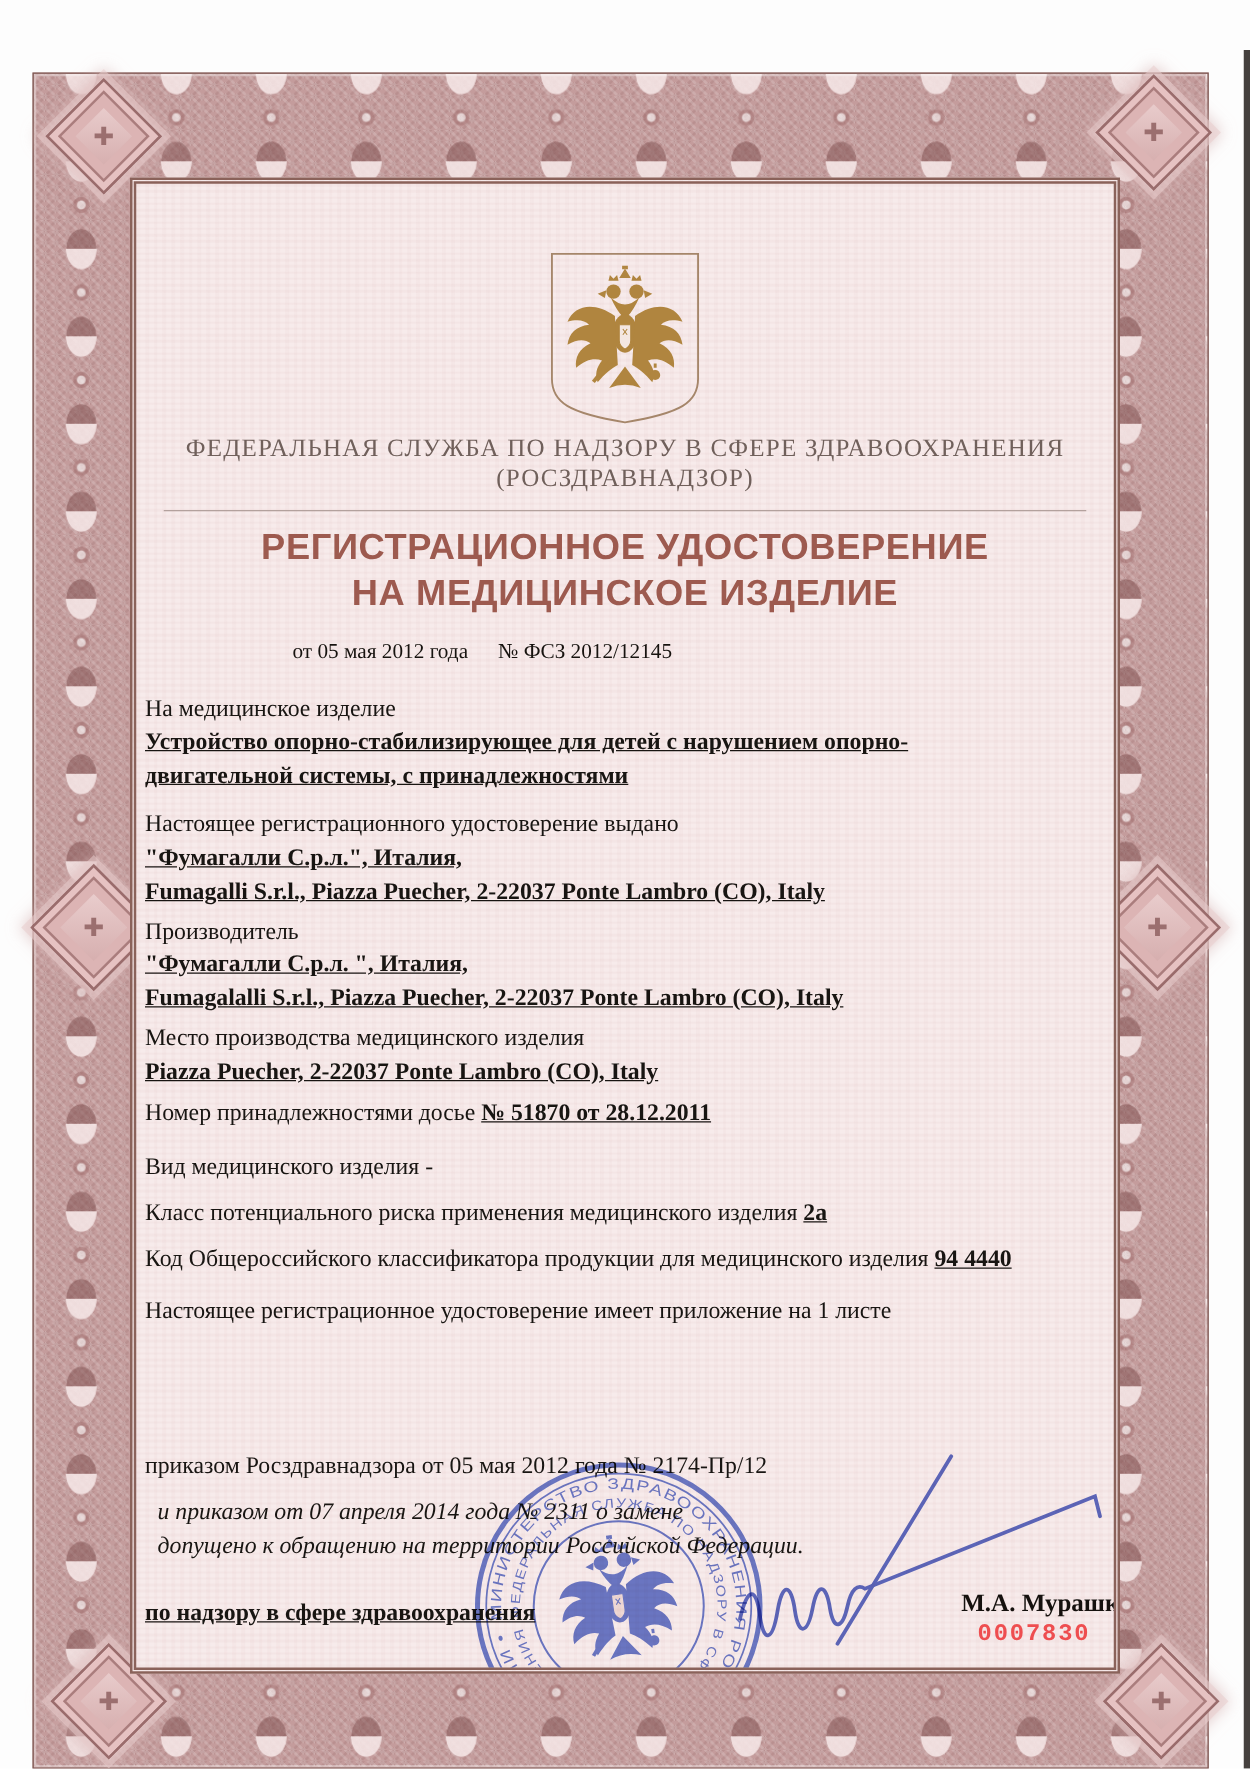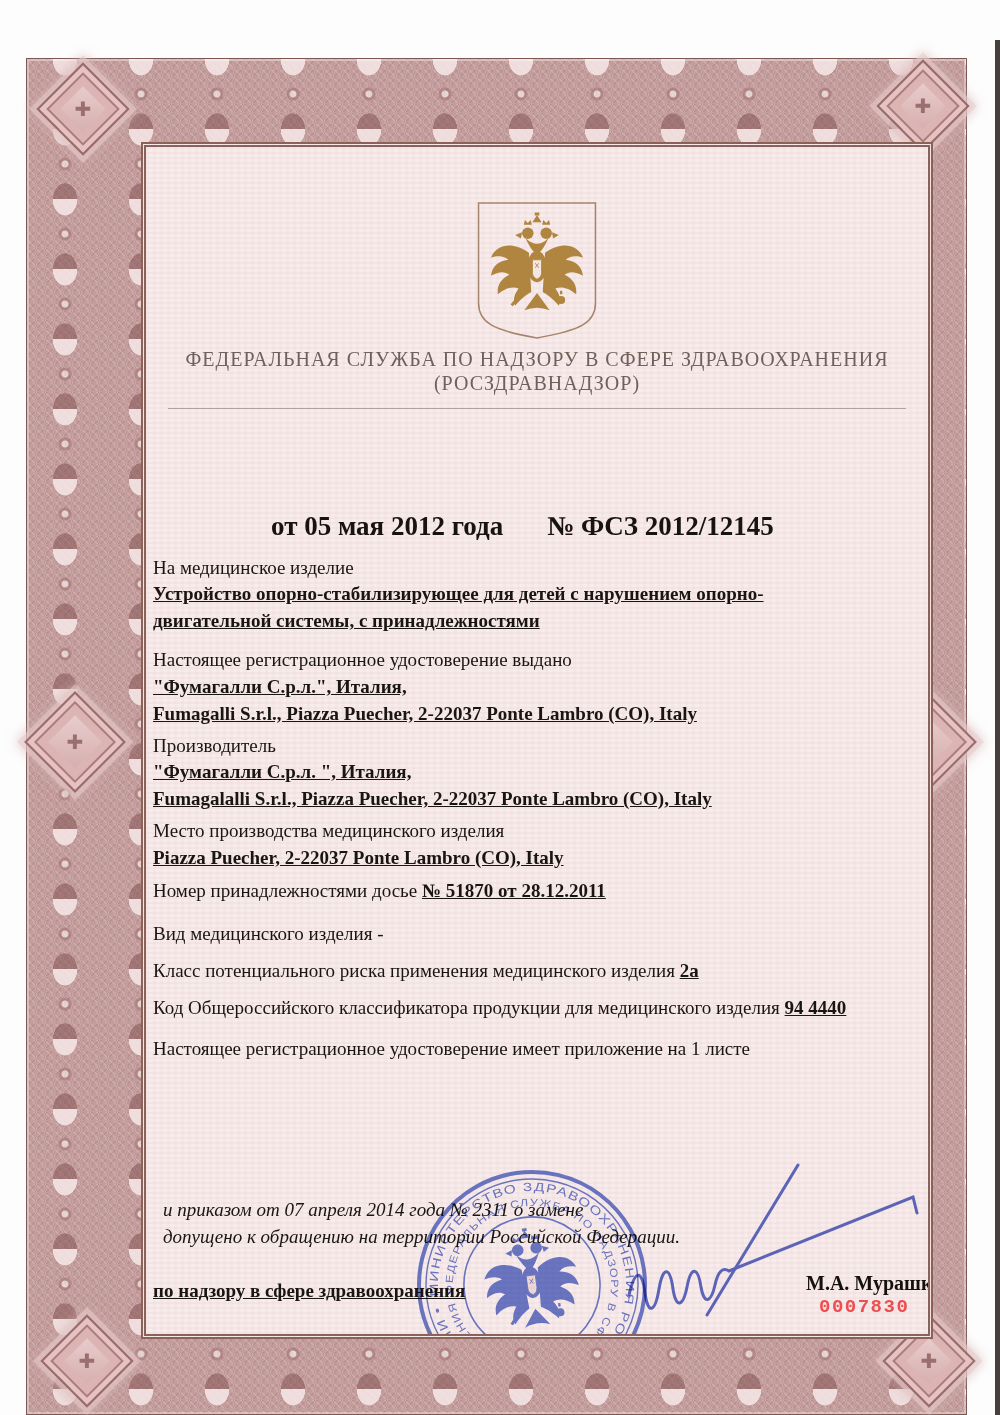--- a/index.html
+++ b/index.html
@@ -41,37 +41,36 @@
   .o-bl{left:27px;top:1269px;} .o-br{left:869px;top:1269px;}
   
   .panel {
     position:absolute; left:77px; top:83px; width:792px; height:1197px;
     border:5px double #8a625a;
     background-color:#f7ebeb;
     background-image:
       repeating-linear-gradient(0deg, rgba(214,176,176,.10) 0 2px, transparent 2px 5px),
       repeating-linear-gradient(90deg, rgba(214,176,176,.08) 0 3px, transparent 3px 7px);
     overflow:hidden;
-    margin-left:37px;
   }
   
   .arms { position:absolute; top:50px; left:50%; transform:translateX(-50%); color:#b0853f; }
   .agency {
     position:absolute; top:200px; left:0; width:100%; text-align:center;
     font-size:20px; line-height:24px; letter-spacing:1px; color:#70605b; white-space:nowrap;
   }
   .divider { position:absolute; top:261px; left:22px; right:22px; border-top:1px solid #b3a19d; }
   .title {
     position:absolute; top:273px; left:0; width:100%; text-align:center;
     font-family:"Liberation Sans", sans-serif; font-weight:bold;
     font-size:29px; line-height:37px; letter-spacing:.5px; color:#9d5a4f;
   }
   .dateline {
-    position:absolute; top:364px; left:125px; display:flex; gap:44px;
-    font-size:27px; font-weight:bold; color:#17130f; white-space:nowrap;
+    position:absolute; top:364px; left:125px; display:flex; gap:24px;
+    font-size:17px; font-weight:normal; color:#17130f; white-space:nowrap;
   }
   
   .t {
     position:absolute; left:7px; font-size:19px; line-height:27px; color:#181512; white-space:nowrap;
   }
   .b { font-weight:bold;text-decoration:underline; }
   .ind { left:17px;font-style:italic; }
   .name-sign { position:absolute; top:1125px; left:660px; font-size:20px; font-weight:bold; color:#15110e; white-space:nowrap; }
   .serial {
     position:absolute; top:1149px; left:673px;
@@ -134,51 +133,56 @@
         <use href="#dheagle" transform="translate(9,10) scale(0.61)"></use>
       </svg>
 
       <div class="agency">
         <div>ФЕДЕРАЛЬНАЯ СЛУЖБА ПО НАДЗОРУ В СФЕРЕ ЗДРАВООХРАНЕНИЯ</div>
         <div>(РОСЗДРАВНАДЗОР)</div>
       </div>
 
       <div class="divider"></div>
 
+      <div class="title">
+        <div>РЕГИСТРАЦИОННОЕ УДОСТОВЕРЕНИЕ</div>
+        <div>НА МЕДИЦИНСКОЕ ИЗДЕЛИЕ</div>
+      </div>
 
       <div class="dateline">
         <span>от  05 мая 2012 года</span>
         <span>№  ФСЗ 2012/12145</span>
       </div>
 
       <div class="t" style="top:407px">На медицинское изделие</div>
       <div class="t b" style="top:433px">Устройство опорно-стабилизирующее для детей с нарушением опорно-</div>
       <div class="t b" style="top:460px">двигательной системы, с принадлежностями</div>
 
-      <div class="t" style="top:499px">Настоящее регистрационное удостоверение выдано</div>
+      <div class="t" style="top:499px">Настоящее регистрационного удостоверение выдано</div>
       <div class="t b" style="top:526px">"Фумагалли С.р.л.", Италия,</div>
       <div class="t b" style="top:553px">Fumagalli S.r.l., Piazza Puecher, 2-22037 Ponte Lambro (CO), Italy</div>
 
       <div class="t" style="top:585px">Производитель</div>
       <div class="t b" style="top:611px">"Фумагалли С.р.л. ", Италия,</div>
       <div class="t b" style="top:638px">Fumagalalli S.r.l., Piazza Puecher, 2-22037 Ponte Lambro (CO), Italy</div>
 
       <div class="t" style="top:670px">Место производства медицинского изделия</div>
       <div class="t b" style="top:697px">Piazza Puecher, 2-22037 Ponte Lambro (CO), Italy</div>
 
       <div class="t" style="top:730px"><span>Номер принадлежностями досье </span><span class="b">№ 51870 от 28.12.2011</span></div>
 
       <div class="t" style="top:773px">Вид медицинского изделия -</div>
 
       <div class="t" style="top:810px"><span>Класс потенциального риска применения медицинского изделия </span><span class="b">2а</span></div>
 
       <div class="t" style="top:847px"><span>Код Общероссийского классификатора продукции для медицинского изделия </span><span class="b">94 4440</span></div>
 
       <div class="t" style="top:888px">Настоящее регистрационное удостоверение имеет приложение на 1 листе</div>
 
+      <div class="t" style="top:1012px">приказом Росздравнадзора от 05 мая 2012 года № 2174-Пр/12</div>
       <div class="t ind" style="top:1049px">и приказом от 07 апреля 2014 года № 2311 о замене</div>
       <div class="t ind" style="top:1076px">допущено к обращению на территории Российской Федерации.</div>
 
       <div class="t b" style="top:1130px">по надзору в сфере здравоохранения</div>
 
       <div class="name-sign">М.А. Мурашко</div>
       <div class="serial">0007830</div>
 
       <svg class="stamp" width="246" height="246" viewBox="0 0 246 246">
         <g fill="none" stroke="#4d63c8">

